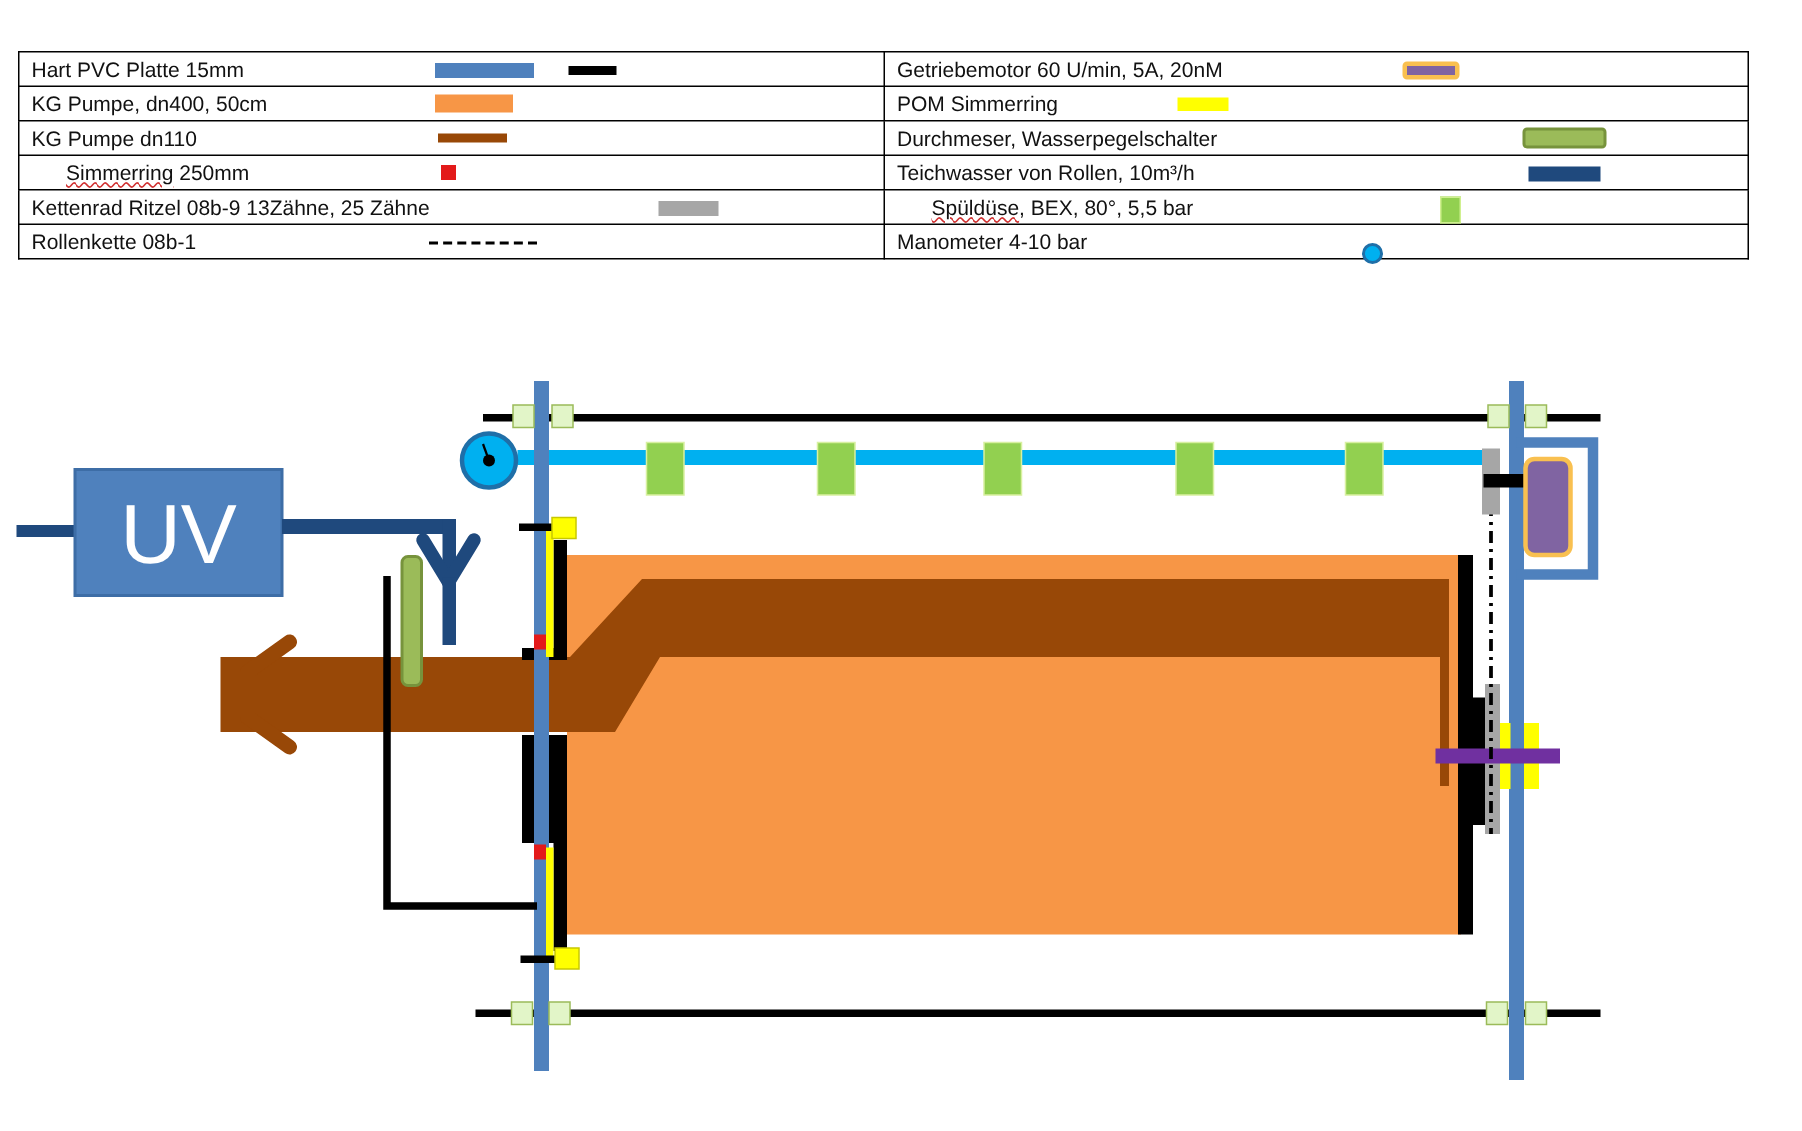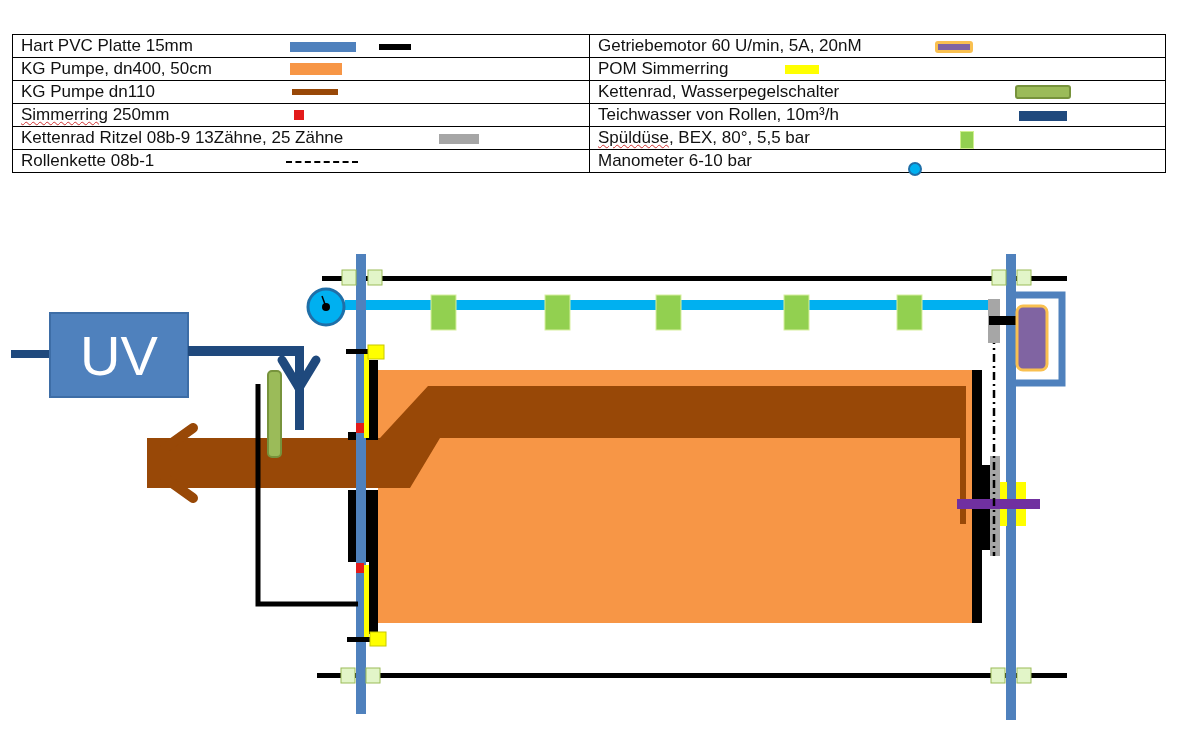--- a/index.html
+++ b/index.html
@@ -1,55 +1,55 @@
 <!DOCTYPE html>
 <html><head>
   <meta charset="utf-8">
   <style>
     html, body { margin: 0; padding: 0; background: #ffffff; }
     body { width: 1201px; height: 754px; position: relative; overflow: hidden;
            font-family: "Liberation Sans", sans-serif; }
     #legend { position: absolute; left: 12px; top: 34px; width: 1154px;
               border-collapse: collapse; table-layout: fixed; }
     #legend td { border: 1px solid #000; height: 22px; padding: 0 0 0 8px;
-                 font-size: 17px; color: #111; position: relative; white-space: nowrap;
+                 font-size: 14px; color: #111; position: relative; white-space: nowrap;
                  line-height: 22px; vertical-align: middle; }
     #legend td.l { width: 568px; }
     .sw { position: absolute; display: block; }
-    .squig { text-decoration: underline wavy #d03030; text-decoration-thickness: 1px; }
+    .squig { text-decoration: underline wavy #d03030; text-decoration-thickness: 1px; margin-left: 23px; }
     #diagram { position: absolute; left: 0; top: 0; }
   </style>
 </head>
 <body>
 
 <table id="legend">
   <tbody id="legend-body">
       <tr>
         <td class="l"><span>Hart PVC Platte 15mm</span><span class="sw" style="left: 277px; top: 7px; width: 66px; height: 10px; background: rgb(79, 129, 189);"></span><span class="sw" style="left: 366px; top: 9px; width: 32px; height: 6px; background: rgb(0, 0, 0);"></span></td>
         <td class="r"><span>Getriebemotor 60 U/min, 5A, 20nM</span><span class="sw" style="left: 345px; top: 6px; width: 32px; height: 6px; background: rgb(128, 100, 162); border: 3px solid rgb(249, 192, 80); border-radius: 3px;"></span></td>
       </tr>
       <tr>
         <td class="l"><span>KG Pumpe, dn400, 50cm</span><span class="sw" style="left: 277px; top: 5px; width: 52px; height: 12px; background: rgb(247, 150, 70);"></span></td>
         <td class="r"><span>POM Simmerring</span><span class="sw" style="left: 195px; top: 7px; width: 34px; height: 9px; background: rgb(255, 255, 0);"></span></td>
       </tr>
       <tr>
         <td class="l"><span>KG Pumpe  dn110</span><span class="sw" style="left: 279px; top: 8px; width: 46px; height: 6px; background: rgb(152, 72, 7);"></span></td>
-        <td class="r"><span>Kettenrad, Wasserpegelschalter</span><span class="sw" style="left: 425px; top: 4px; width: 52px; height: 10px; background: rgb(155, 187, 89); border: 2px solid rgb(119, 147, 60); border-radius: 3px;"></span></td>
+        <td class="r"><span>Durchmeser, Wasserpegelschalter</span><span class="sw" style="left: 425px; top: 4px; width: 52px; height: 10px; background: rgb(155, 187, 89); border: 2px solid rgb(119, 147, 60); border-radius: 3px;"></span></td>
       </tr>
       <tr>
         <td class="l"><span><span class="squig">Simmerring</span> 250mm</span><span class="sw" style="left: 281px; top: 6px; width: 10px; height: 10px; background: rgb(227, 26, 26);"></span></td>
         <td class="r"><span>Teichwasser von Rollen, 10m³/h</span><span class="sw" style="left: 429px; top: 7px; width: 48px; height: 10px; background: rgb(31, 73, 125);"></span></td>
       </tr>
       <tr>
         <td class="l"><span>Kettenrad Ritzel  08b-9 13Zähne, 25 Zähne</span><span class="sw" style="left: 426px; top: 7px; width: 40px; height: 10px; background: rgb(166, 166, 166);"></span></td>
         <td class="r"><span><span class="squig">Spüldüse</span>, BEX, 80°, 5,5 bar</span><span class="sw" style="left: 370px; top: 4px; width: 12px; height: 16px; background: rgb(146, 208, 80); border: 1px solid rgb(208, 240, 144);"></span></td>
       </tr>
       <tr>
         <td class="l"><span>Rollenkette 08b-1</span><span class="sw" style="left: 273px; top: 11px; width: 72px; height: 0px; border-top: 2px dashed rgb(0, 0, 0);"></span></td>
-        <td class="r"><span>Manometer 6-10 bar</span><span class="sw" style="left: 318px; top: 12px; width: 10px; height: 10px; background: rgb(0, 176, 240); border: 2px solid rgb(31, 111, 168); border-radius: 50%;"></span></td>
+        <td class="r"><span>Manometer 4-10 bar</span><span class="sw" style="left: 318px; top: 12px; width: 10px; height: 10px; background: rgb(0, 176, 240); border: 2px solid rgb(31, 111, 168); border-radius: 50%;"></span></td>
       </tr>
     </tbody>
 </table>
 
 <svg id="diagram" width="1201" height="754" viewBox="0 0 1201 754">
 
   <rect x="322" y="276" width="745" height="5" fill="#000"></rect>
   <rect x="317" y="673" width="750" height="5" fill="#000"></rect>
 
   <rect x="345" y="300" width="650" height="10" fill="#00b0f0"></rect>

